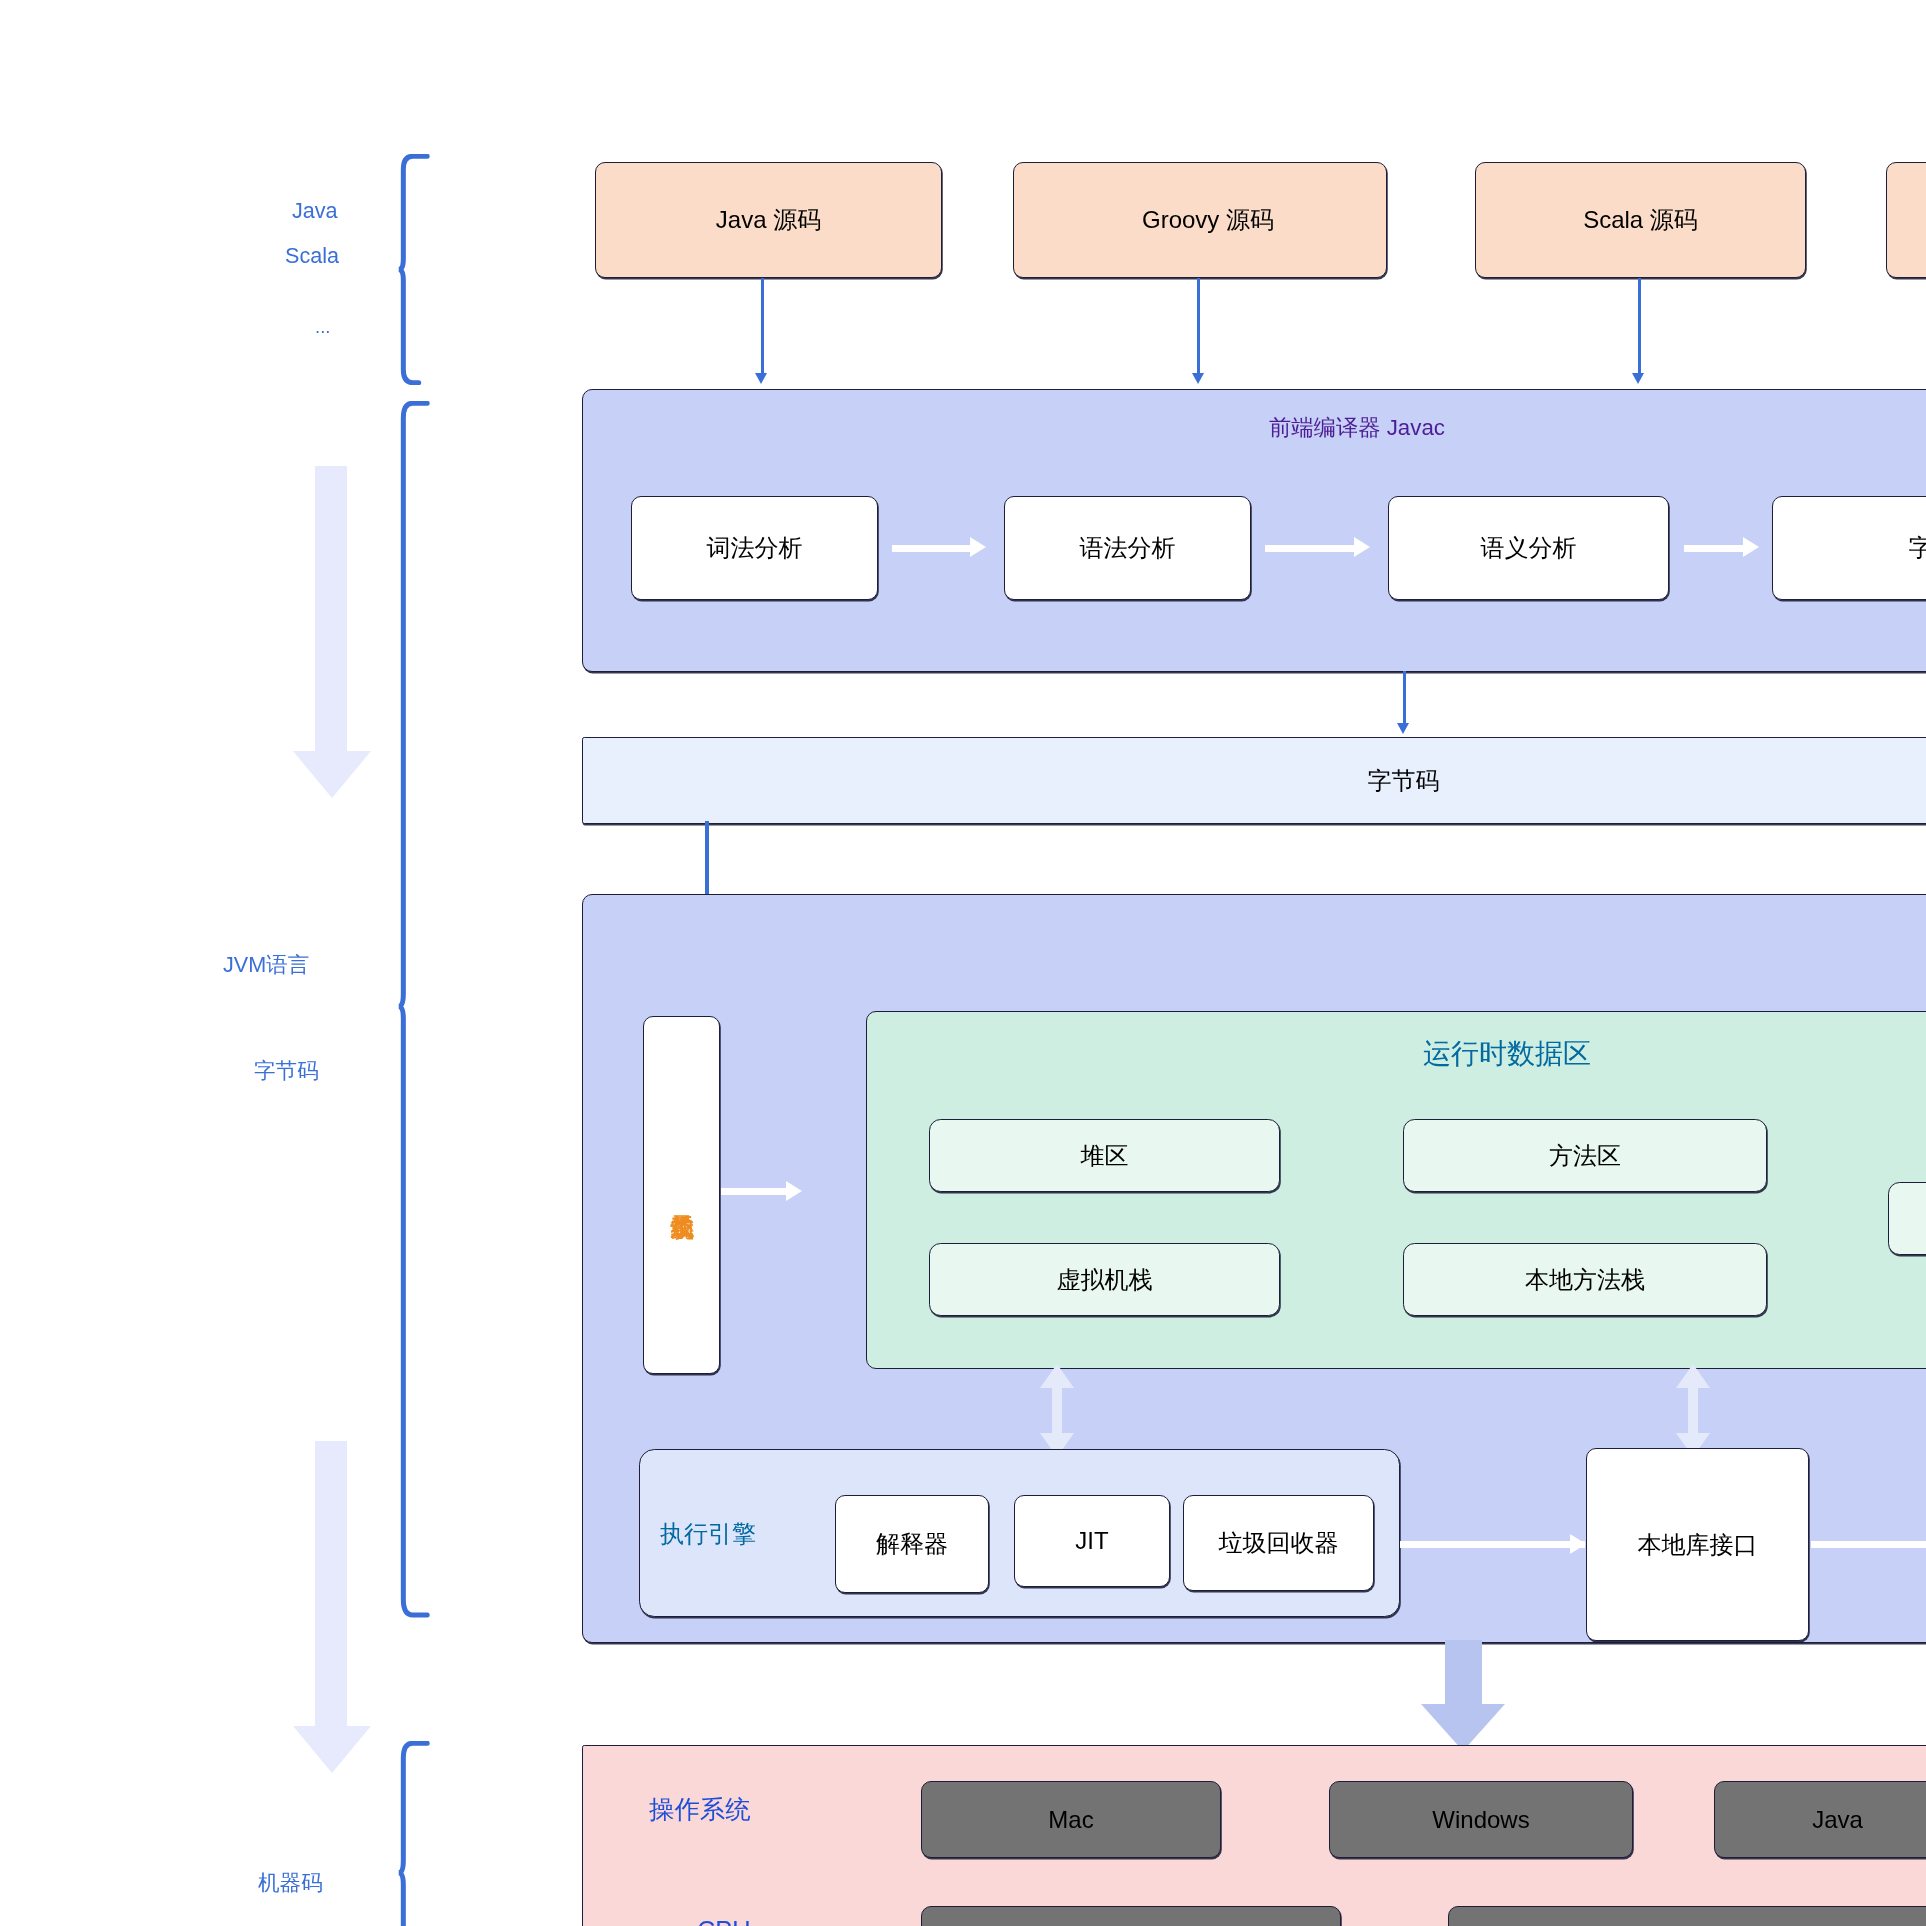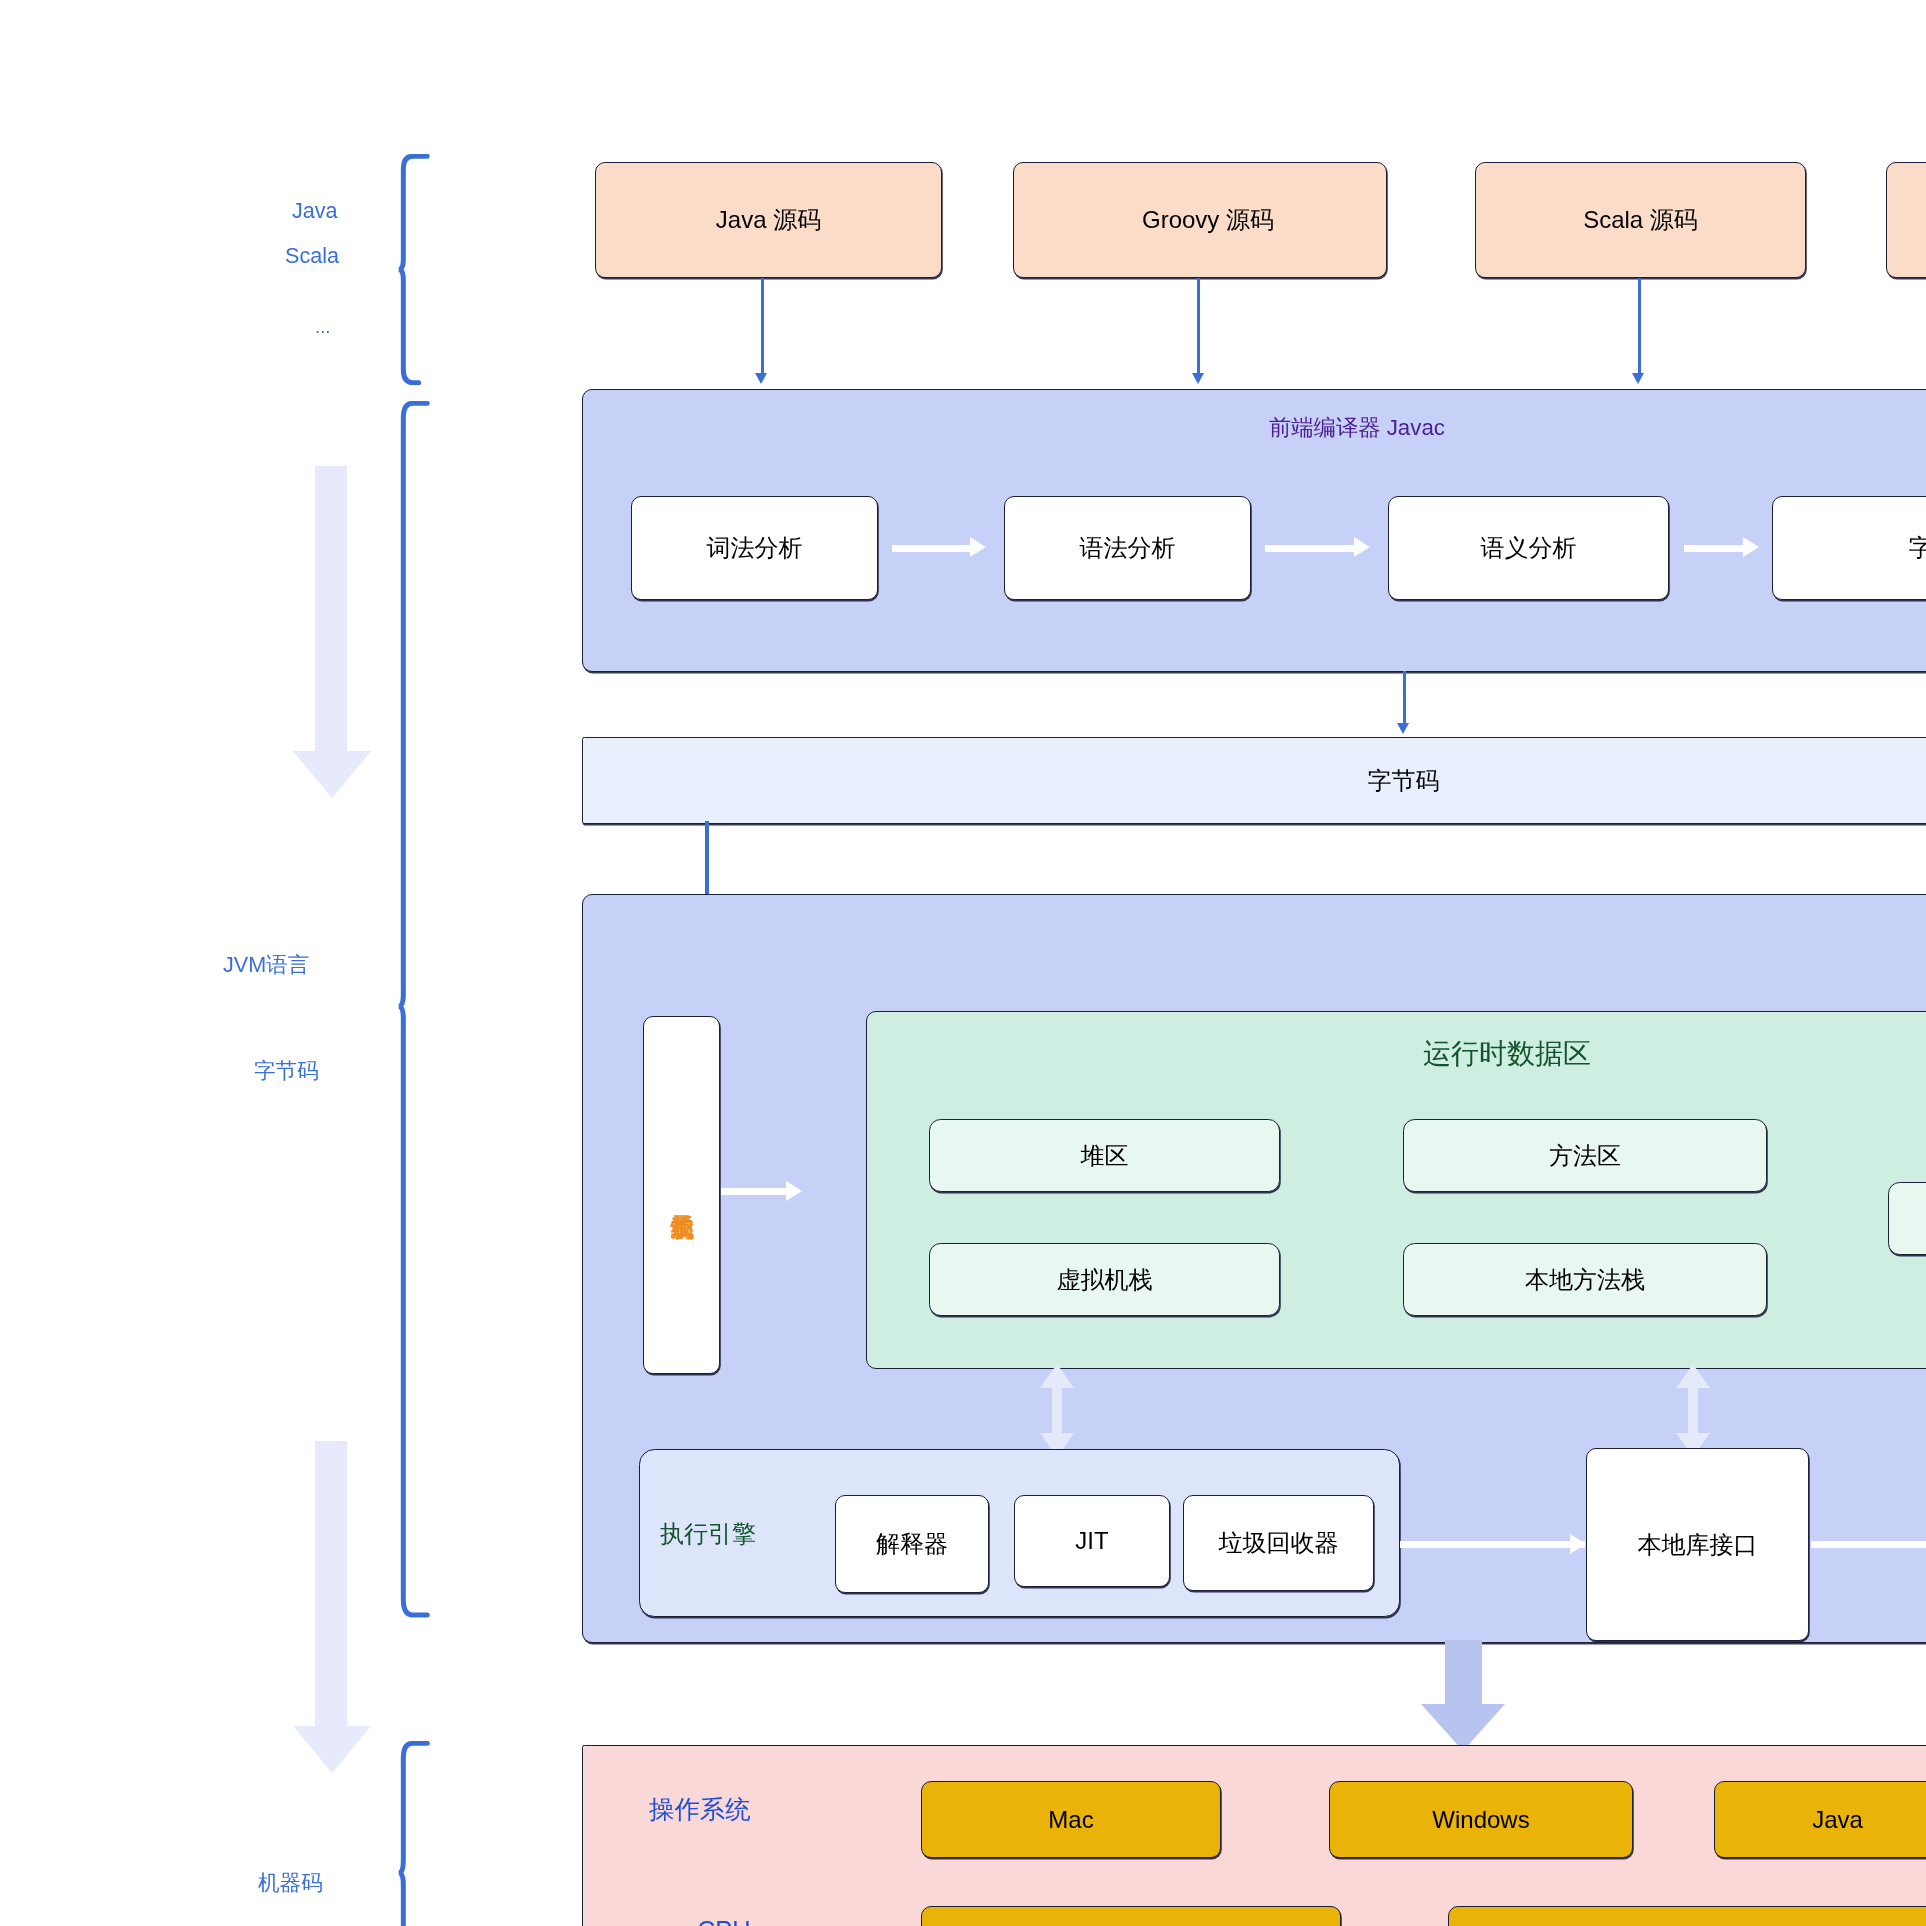--- a/index.html
+++ b/index.html
@@ -18,21 +18,21 @@
     border-radius:10px;
     box-shadow:0.8px 1.5px 0 rgba(20,22,50,0.85);
   }
   
   .src{background:#fbdcc8;font-size:24px;border-radius:10px;}
   
   .white{background:#ffffff;font-size:24px;}
   
   .rt-sub{background:#e9f7f1;font-size:24px;border-radius:11.6px;}
   
-  .os{background:#eab308;font-size:24px;}
+  .os{background:#737373;font-size:24px;}
 
   
   .panel-compiler{
     position:absolute;background:#c7d0f7;border:1.2px solid #1d1f38;
     border-radius:10px;box-shadow:0.8px 1.5px 0 rgba(20,22,50,0.85);
   }
   .panel-bytecode{
     position:absolute;background:#e9f0fd;border:1.2px solid #1d1f38;
     border-radius:2.3px;box-shadow:0.8px 1.5px 0 rgba(20,22,50,0.85);
     display:flex;align-items:center;justify-content:center;font-size:24px;
@@ -49,21 +49,21 @@
     position:absolute;background:#dde5fb;border:1.2px solid #1d1f38;
     border-radius:15.4px;box-shadow:0.8px 1.5px 0 rgba(20,22,50,0.85);
   }
   .panel-os{
     position:absolute;background:#fbd8d8;border:1.2px solid #1d1f38;
     border-radius:2.3px;box-shadow:0.8px 1.5px 0 rgba(20,22,50,0.85);
   }
 
   
   .lbl-blue{position:absolute;color:#3a6fd8;font-size:21.6px;white-space:nowrap;}
-  .lbl-orange{position:absolute;color:#14532d;white-space:nowrap;}
+  .lbl-orange{position:absolute;color:#0369a1;white-space:nowrap;}
   .lbl-black{position:absolute;color:#1d4ed8;white-space:nowrap;}
 
   
   .vert-orange{
     position:absolute;color:#ee8c20;font-size:24px;line-height:1.22;
     writing-mode:vertical-rl;text-orientation:upright;
     display:flex;align-items:center;justify-content:center;
   }
 
   

